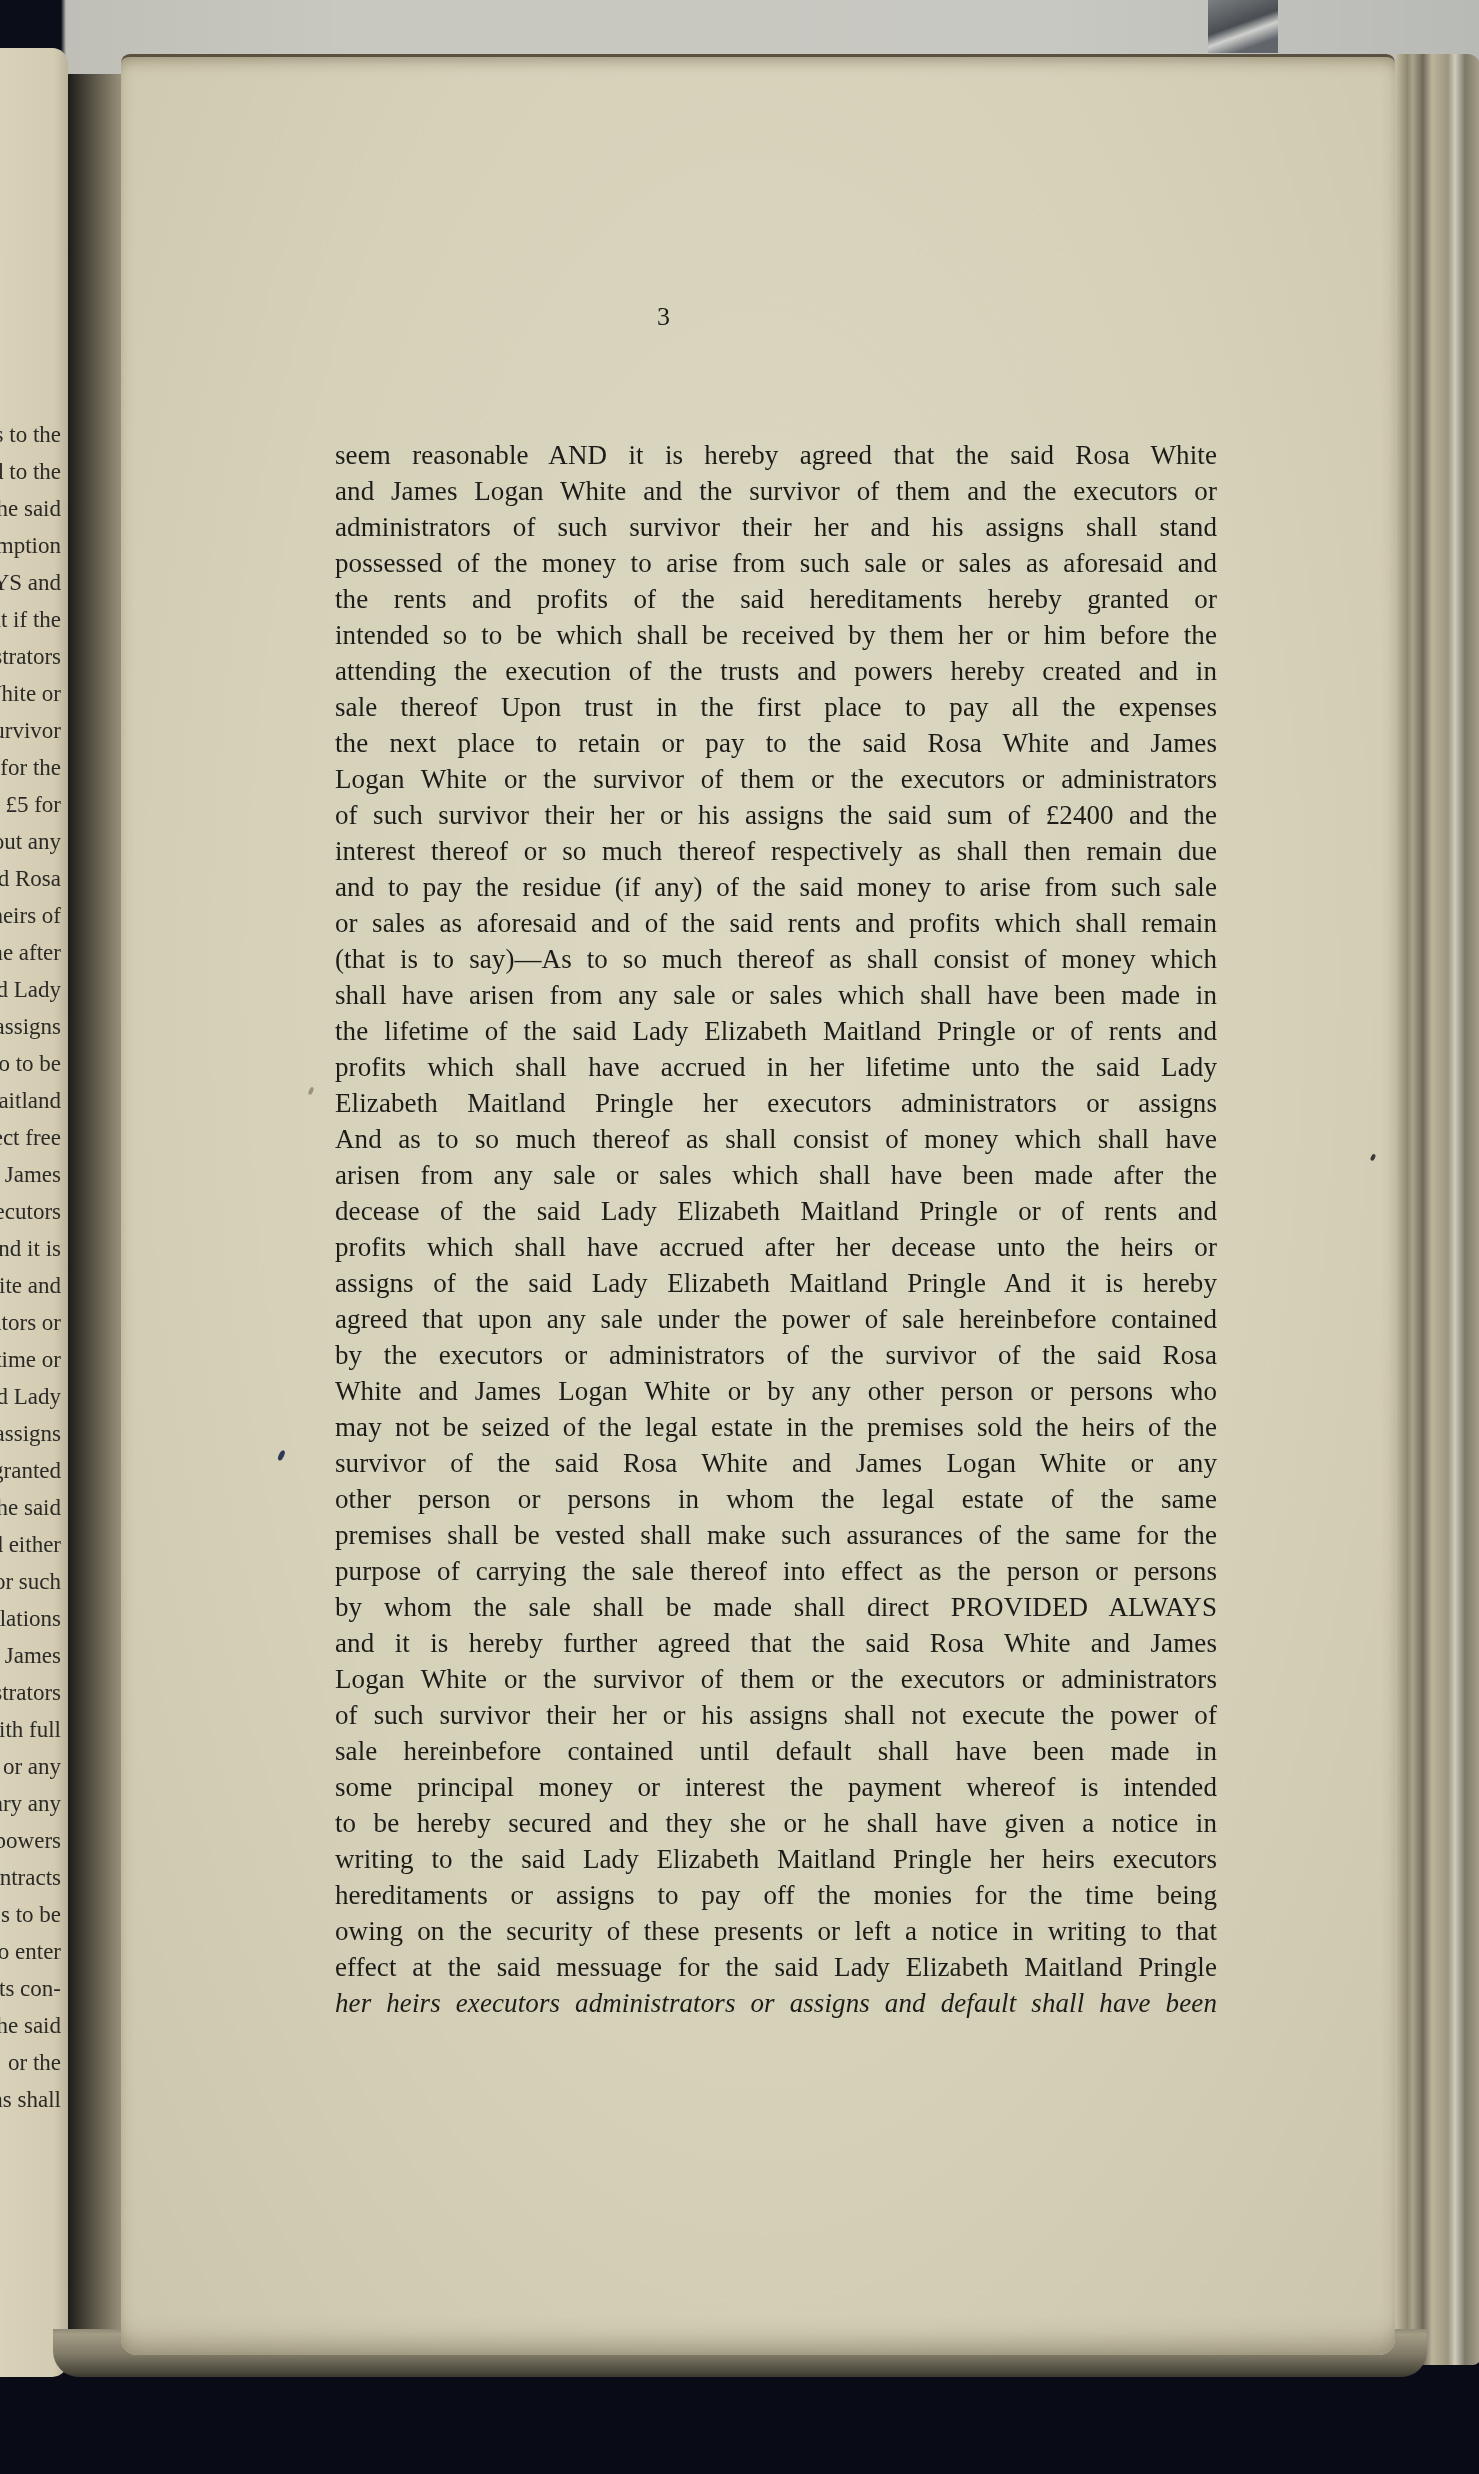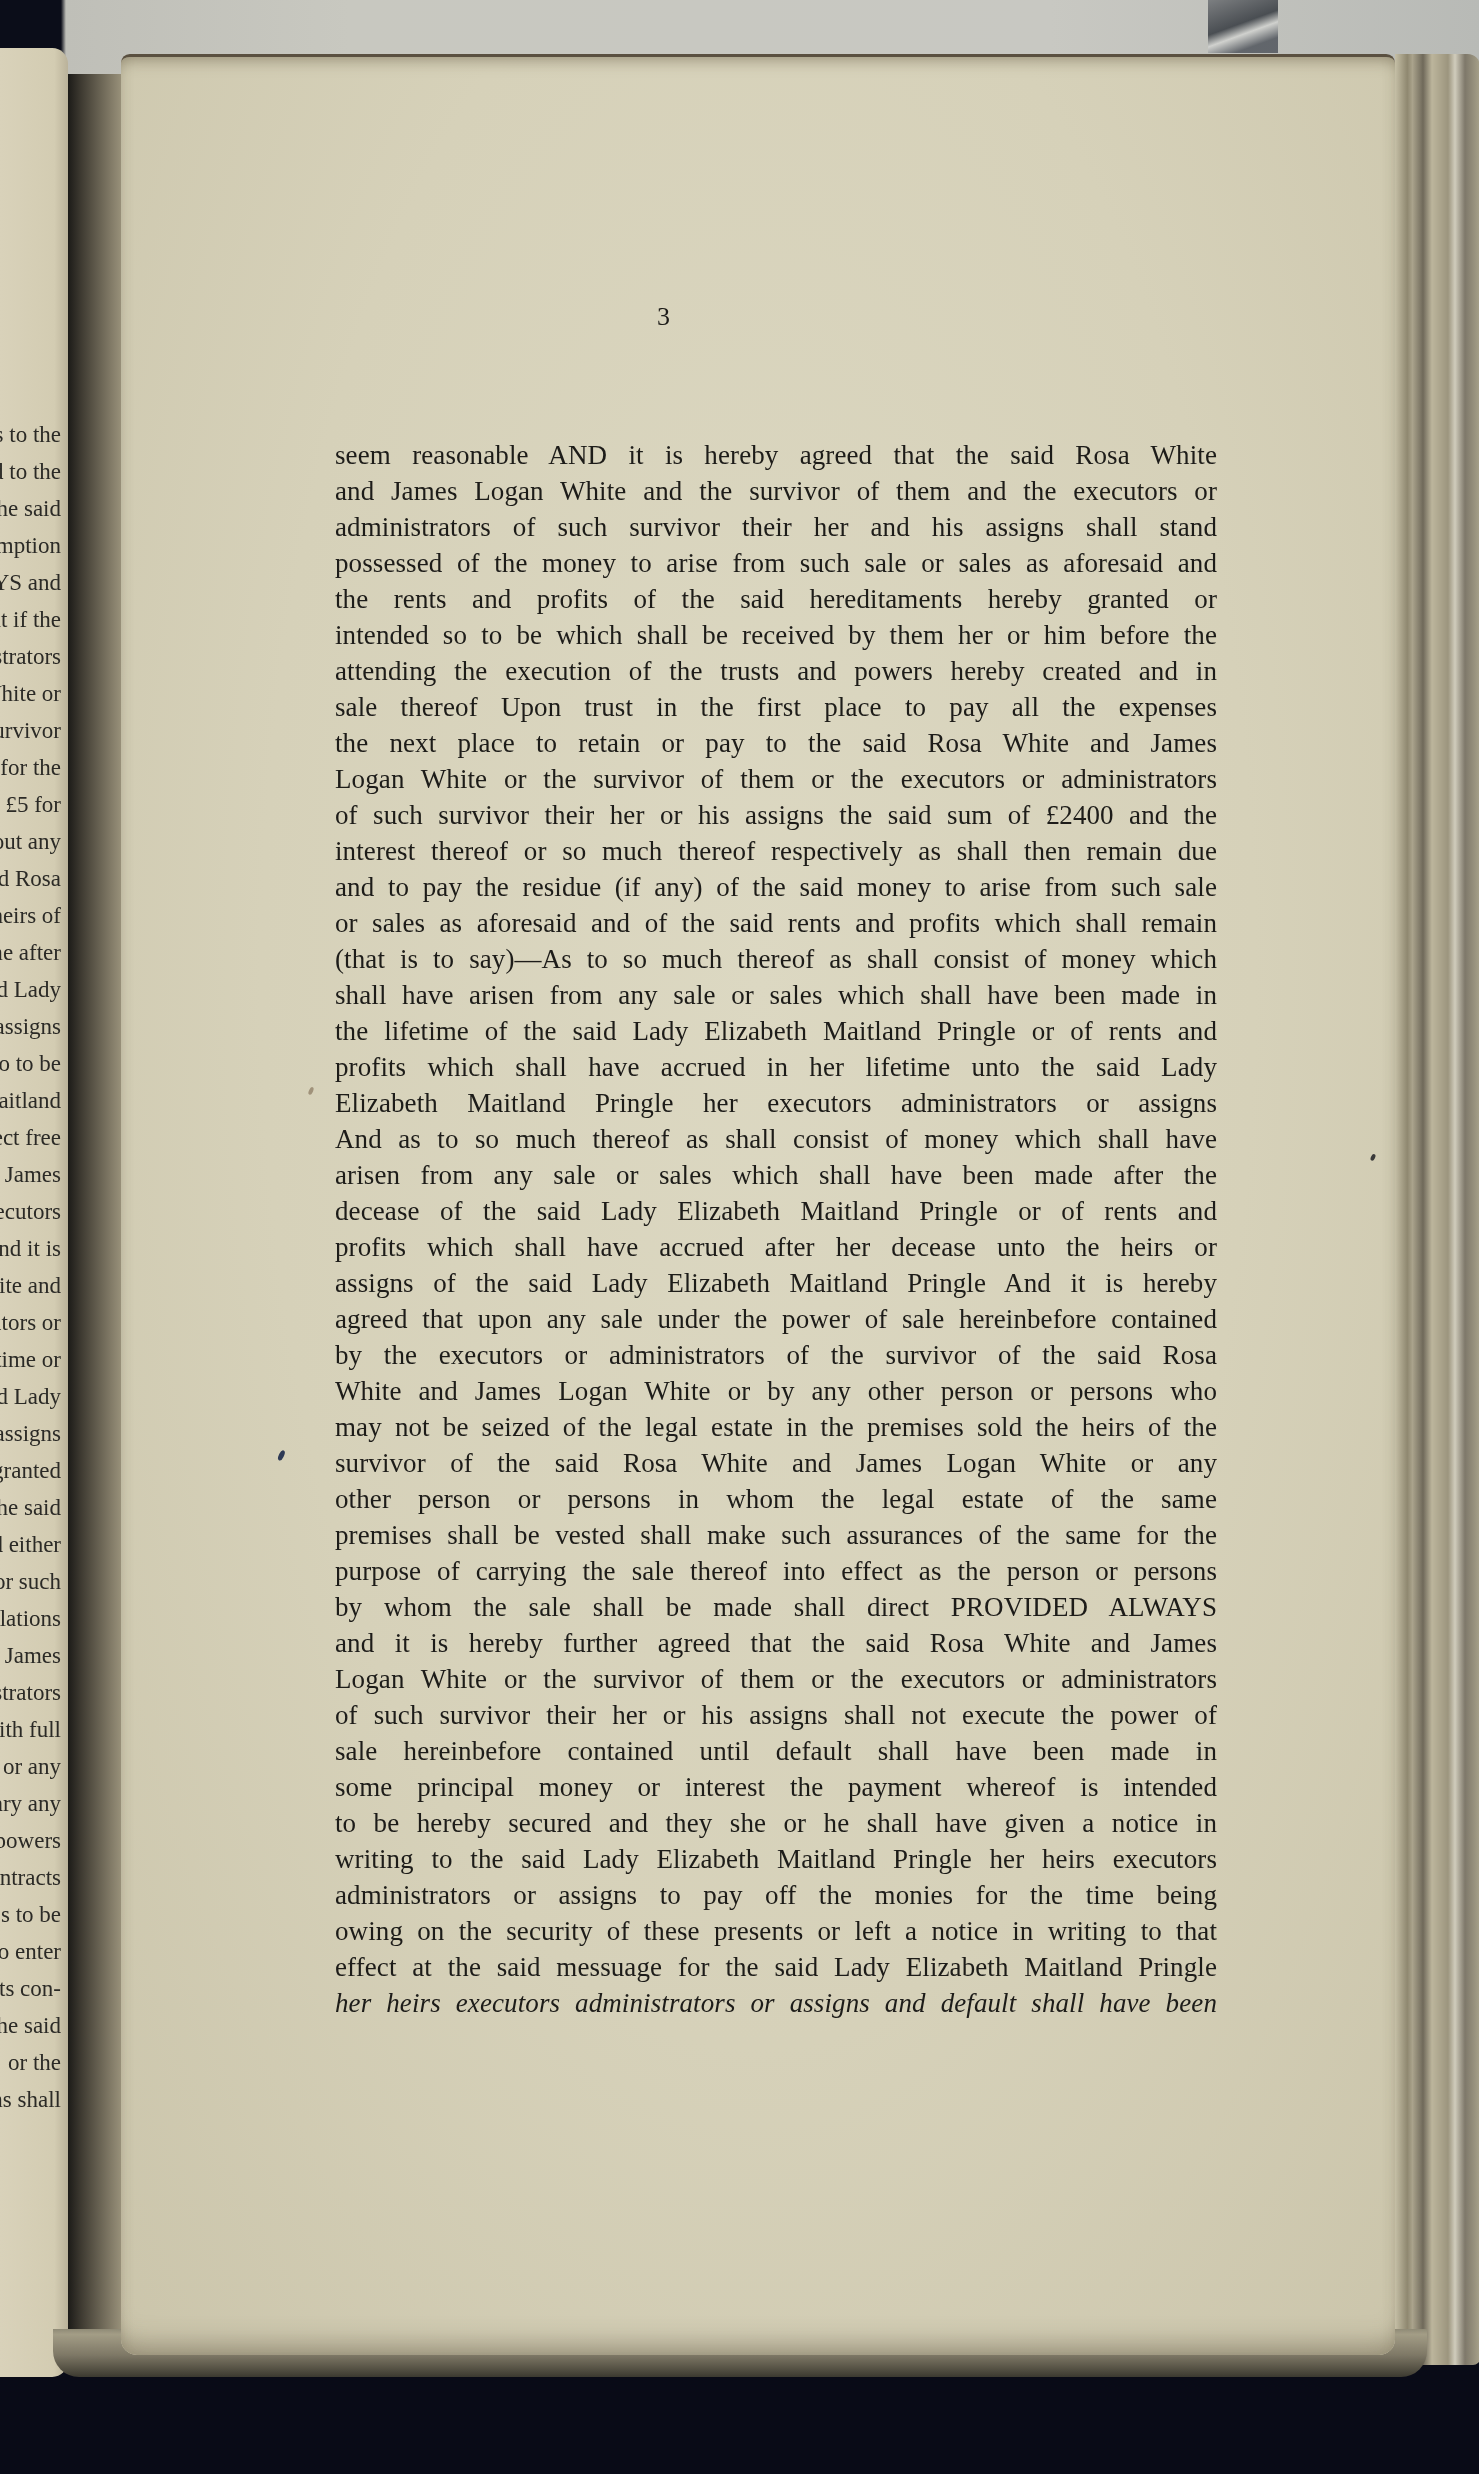--- a/index.html
+++ b/index.html
@@ -241,21 +241,21 @@
     <span class="text-line">premises shall be vested shall make such assurances of the same for the</span>
     <span class="text-line">purpose of carrying the sale thereof into effect as the person or persons</span>
     <span class="text-line">by whom the sale shall be made shall direct   PROVIDED ALWAYS</span>
     <span class="text-line">and it is hereby further agreed that the said Rosa White and James</span>
     <span class="text-line">Logan White or the survivor of them or the executors or administrators</span>
     <span class="text-line">of such survivor their her or his assigns shall not execute the power of</span>
     <span class="text-line">sale hereinbefore contained until default shall have been made in</span>
     <span class="text-line">some principal money or interest the payment whereof is intended</span>
     <span class="text-line">to be hereby secured and they she or he shall have given a notice in</span>
     <span class="text-line">writing to the said Lady Elizabeth Maitland Pringle her heirs executors</span>
-    <span class="text-line">administrators or assigns to pay off the monies for the time being</span>
+    <span class="text-line">hereditaments or assigns to pay off the monies for the time being</span>
     <span class="text-line">owing on the security of these presents or left a notice in writing to that</span>
     <span class="text-line">effect at the said messuage for the said Lady Elizabeth Maitland Pringle</span>
     <span class="text-line last">her heirs executors administrators or assigns and default shall have been</span>
   </div>
 
 <div class="mark mark-a"></div>
 <div class="mark mark-b"></div>
 <div class="mark mark-c"></div>
 
 

